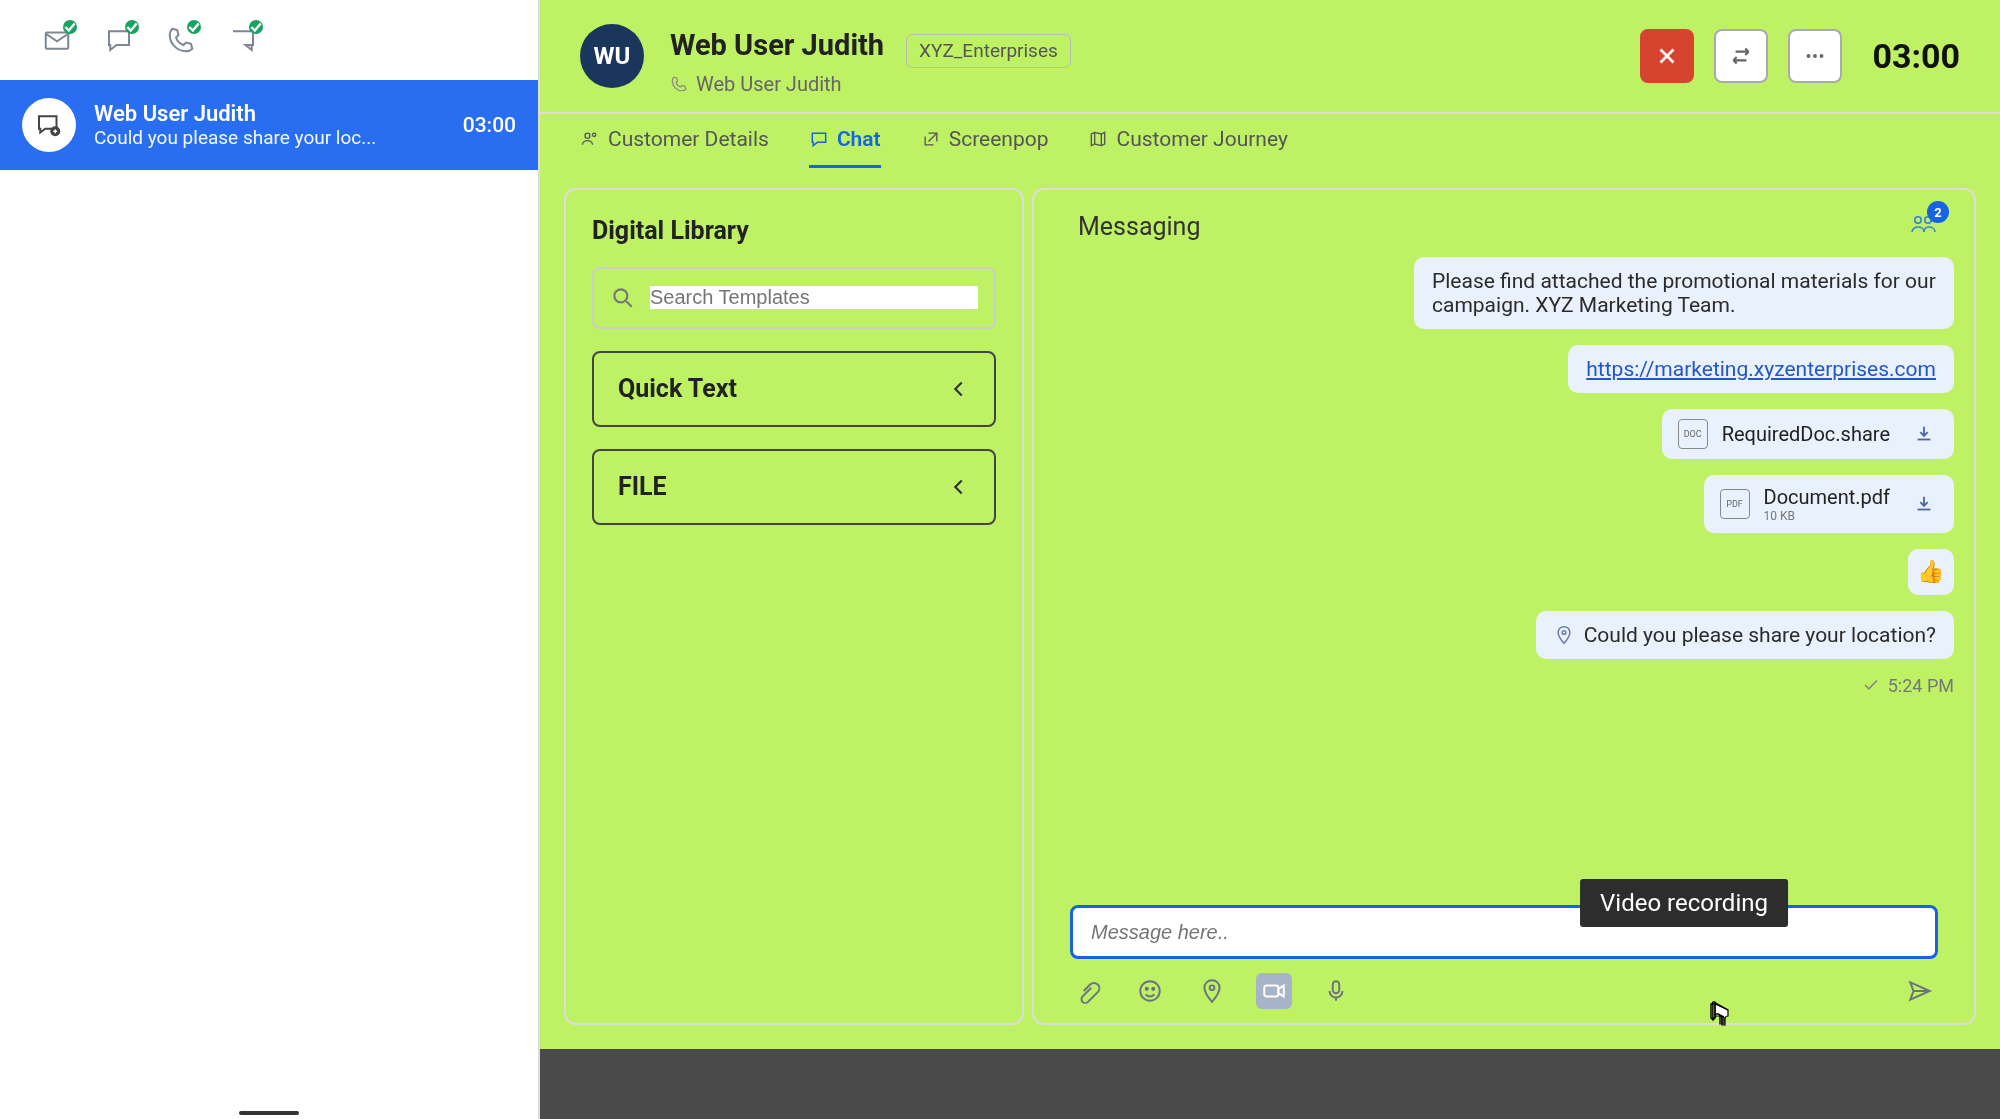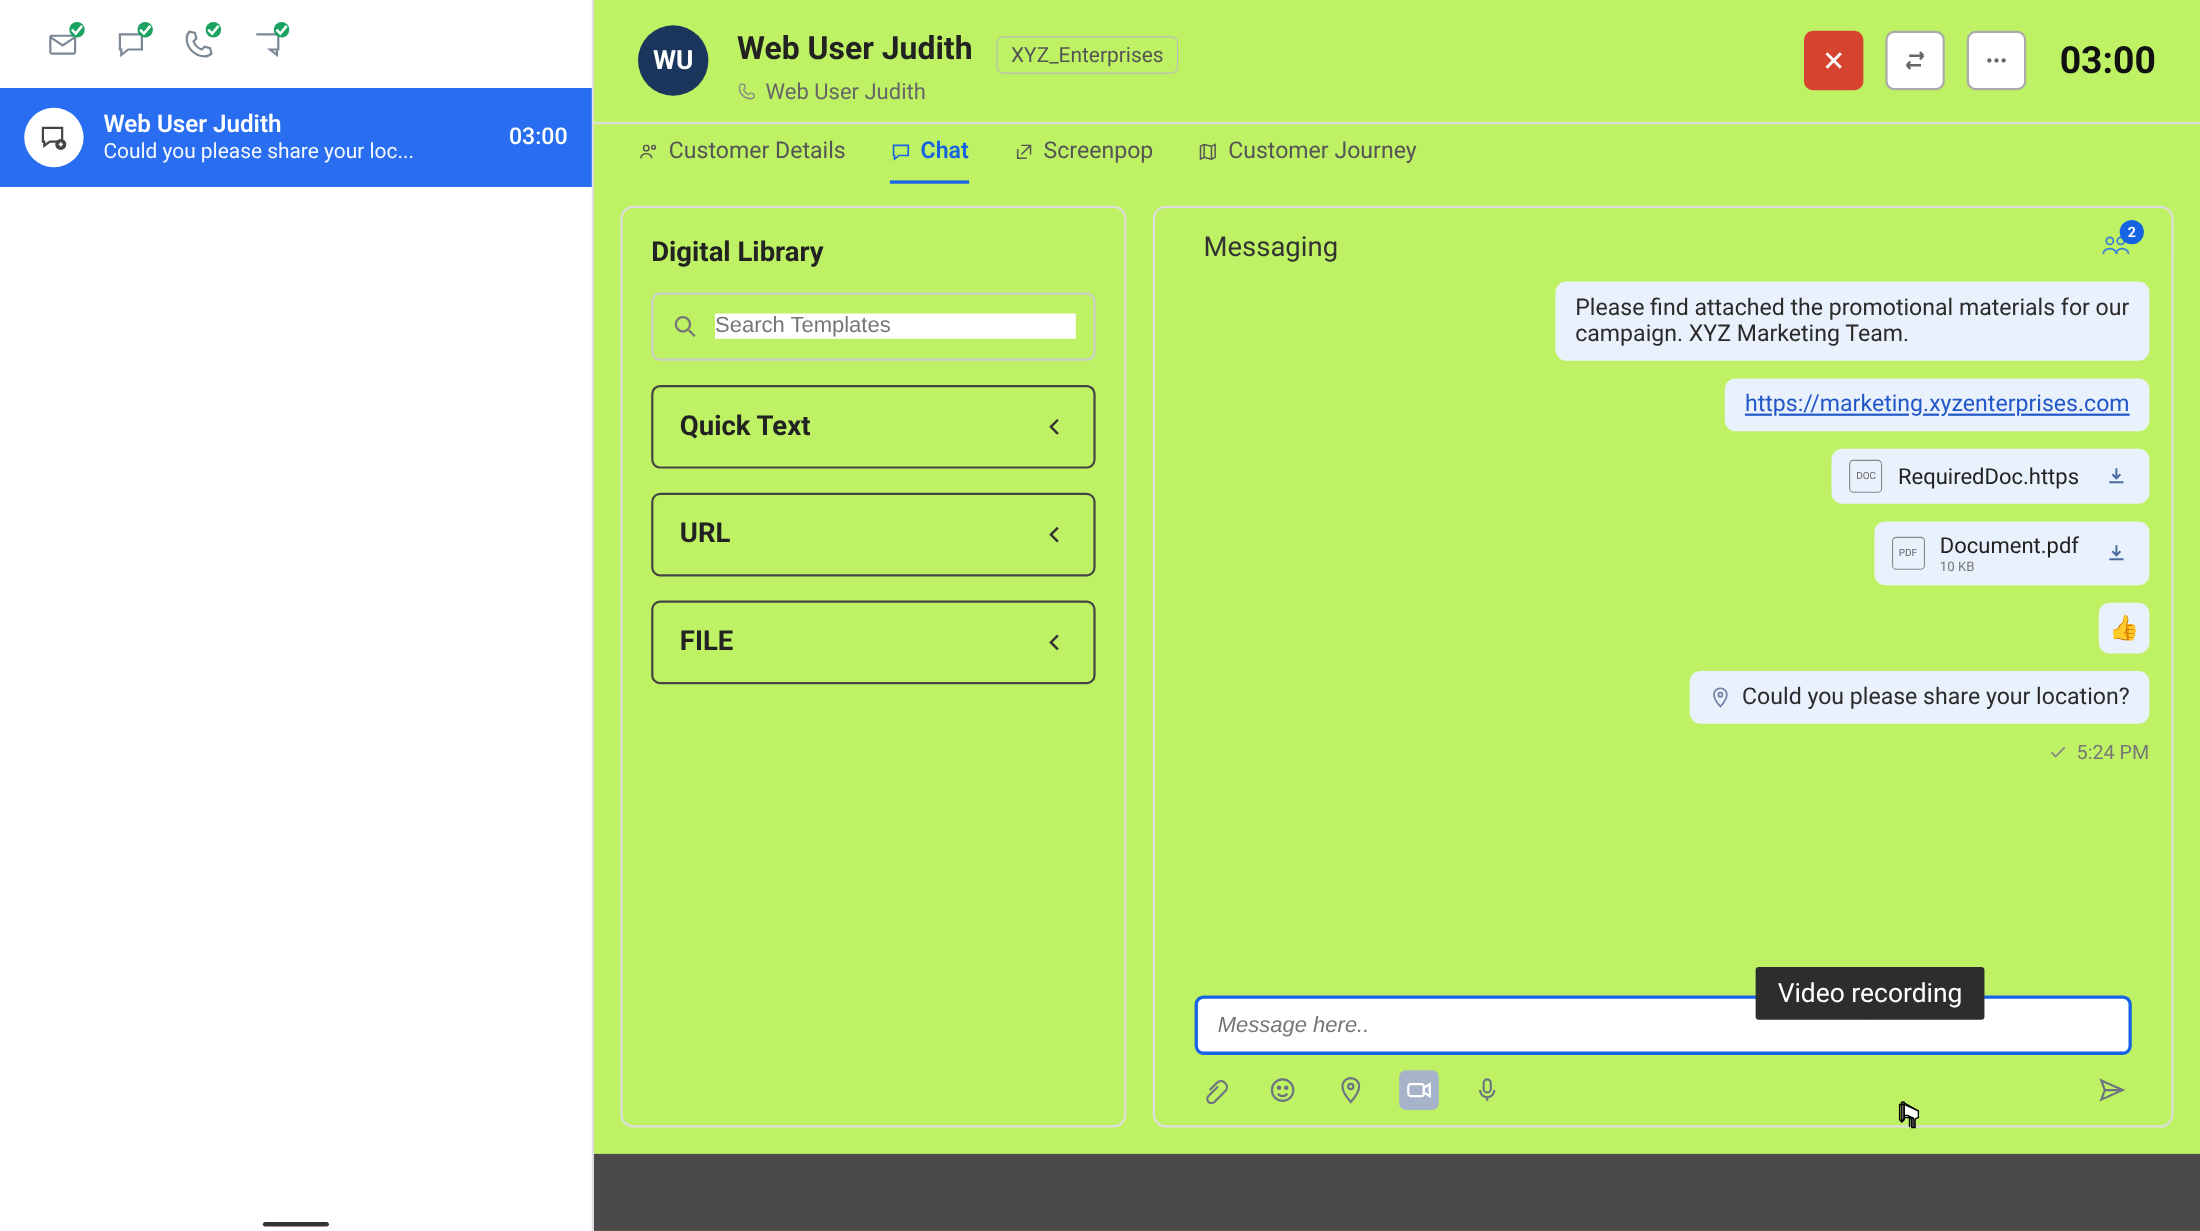--- a/index.html
+++ b/index.html
@@ -40,21 +40,21 @@
   .btn-square { width:54px; height:54px; border:2px solid #aaa; border-radius:8px; background:#fff; display:flex; align-items:center; justify-content:center; color:#666; cursor:pointer;}
   .btn-square svg { width:26px; height:26px; }
   .btn-close { background:#d64430; border-color:#d64430; color:#fff;}
   .header-timer { font-size:34px; font-weight:700; color:#111; padding-left:10px;}
 
   .tabs { display:flex; gap:40px; padding:0 40px; height:54px; align-items:center; font-size:21px; color:#555; }
   .tab { display:flex; align-items:center; gap:8px; cursor:pointer; height:100%; border-bottom:3.5px solid transparent; }
   .tab.active { color:#1663e4; border-bottom-color:#1663e4; font-weight:600;}
   .tab svg { width:20px; height:20px; }
 
-  .body-row { flex:1; display:flex; gap:24px; padding:20px 24px 24px 24px; overflow:hidden; }
+  .body-row { flex:1; display:flex; gap:8px; padding:20px 24px 24px 24px; overflow:hidden; }
 
   
   .dlib { width:460px; border:2px solid #ddd; border-radius:12px; padding:26px 26px; display:flex; flex-direction:column; gap:22px; }
   .dlib-title { font-size:25px; font-weight:700; }
   .dlib-search { height:62px; border:2px solid #ccc; border-radius:8px; display:flex; align-items:center; padding:0 16px; gap:14px; color:#777; }
   .dlib-search svg { width:26px; height:26px; }
   .dlib-search input { border:none; outline:none; font-size:20px; flex:1; color:#333; }
   .dlib-row { height:76px; border:2.5px solid #444; border-radius:8px; display:flex; align-items:center; justify-content:space-between; padding:0 24px; font-size:25px; font-weight:700; cursor:pointer;}
   .dlib-row svg { width:22px; height:22px; color:#333; }
 
@@ -244,26 +244,20 @@
             </svg>
           <input placeholder="Search Templates" style="">
         </div>
         <div class="dlib-row">
           <span>Quick Text</span>
           <svg viewBox="0 0 24 24" fill="none" stroke="currentColor" stroke-width="2.4">
               <path d="M15 5l-7 7 7 7"></path>
             </svg>
         </div>
         <div class="dlib-row">
-          <span>URL</span>
-          <svg viewBox="0 0 24 24" fill="none" stroke="currentColor" stroke-width="2.4">
-              <path d="M15 5l-7 7 7 7"></path>
-            </svg>
-        </div>
-        <div class="dlib-row">
           <span>FILE</span>
           <svg viewBox="0 0 24 24" fill="none" stroke="currentColor" stroke-width="2.4">
               <path d="M15 5l-7 7 7 7"></path>
             </svg>
         </div>
       </div>
 
       <div class="msg-panel">
         <div class="msg-header">
           <div class="msg-header-title">Messaging</div>
@@ -278,21 +272,21 @@
           </div>
         </div>
 
         <div class="msg-scroll">
           <div class="bubble">Please find attached the promotional materials for our campaign. XYZ Marketing Team.</div>
           <div class="bubble link"><a>https://marketing.xyzenterprises.com</a></div>
 
           <div class="attachment">
             <div class="ficon">DOC</div>
             <div>
-              <div class="fname">RequiredDoc.https</div>
+              <div class="fname">RequiredDoc.share</div>
             </div>
             <div class="dl">
                 <svg viewBox="0 0 24 24" fill="none" stroke="currentColor" stroke-width="2">
                   <path d="M12 4v10M8 10l4 4 4-4"></path>
                   <path d="M5 18h14"></path>
                 </svg>
               </div>
           </div>
 
           <div class="attachment">

